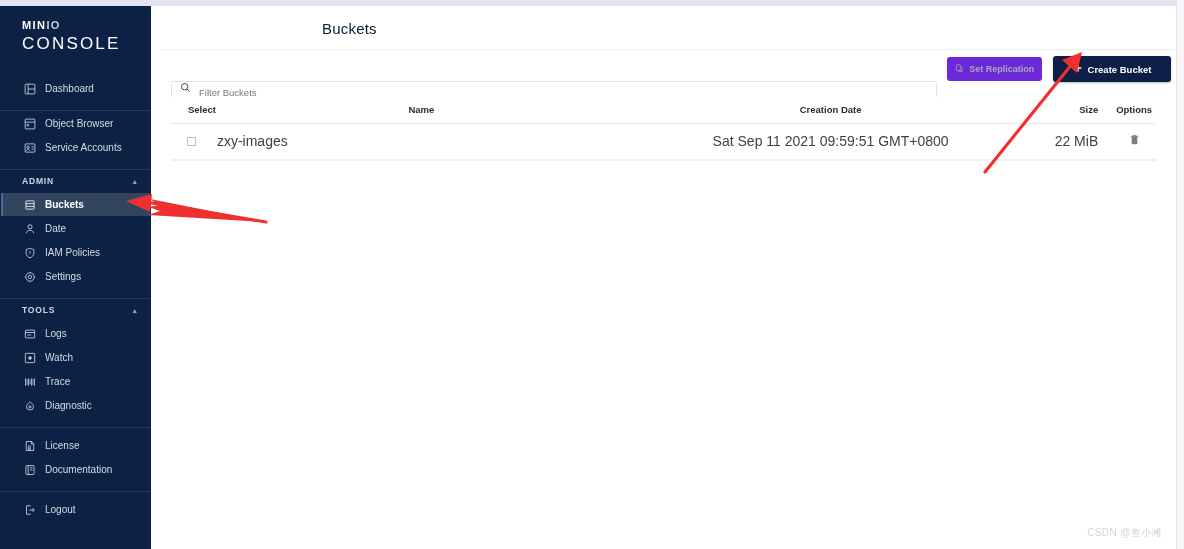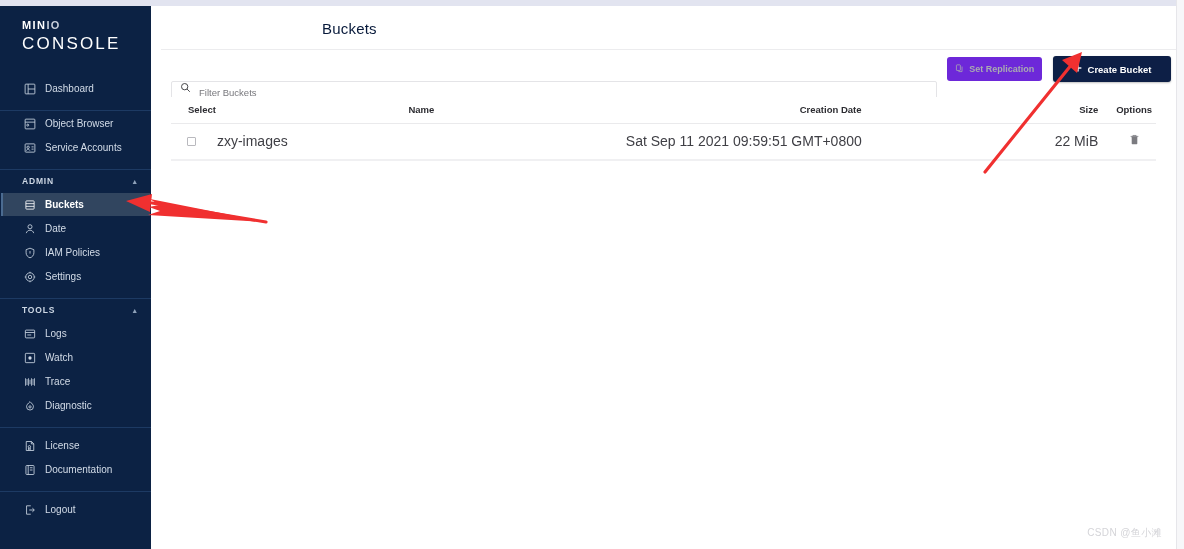--- a/index.html
+++ b/index.html
@@ -134,21 +134,21 @@
     text-align:center; font-size:9.5px; font-weight:bold; color:#2c2c31;
     padding:7px 0 8px 0; border-bottom:1px solid #eaeaec;
     white-space:nowrap;
   }
   table.buckets tbody td{
     padding:9px 0 10px 0; border-bottom:1px solid #f0f0f2;
     color:#3f3f45; font-size:14px;
   }
   .col-select{ width:46px; padding-left:16px !important; }
   .col-name{ width:420px; }
-  .col-date{ width:420px; }
+  .col-date{ width:420px;text-align:center; }
   .col-size{ width:64px; text-align:right !important; }
   .col-options{ width:58px; text-align:center !important; padding-left:14px !important; }
   .chk{
     width:9px; height:9px; border:1px solid #b9b9be; border-radius:1px;
     display:inline-block; background:#fff;
   }
   .trash{ display:inline-block; cursor:pointer; }
 
   
   .watermark{

